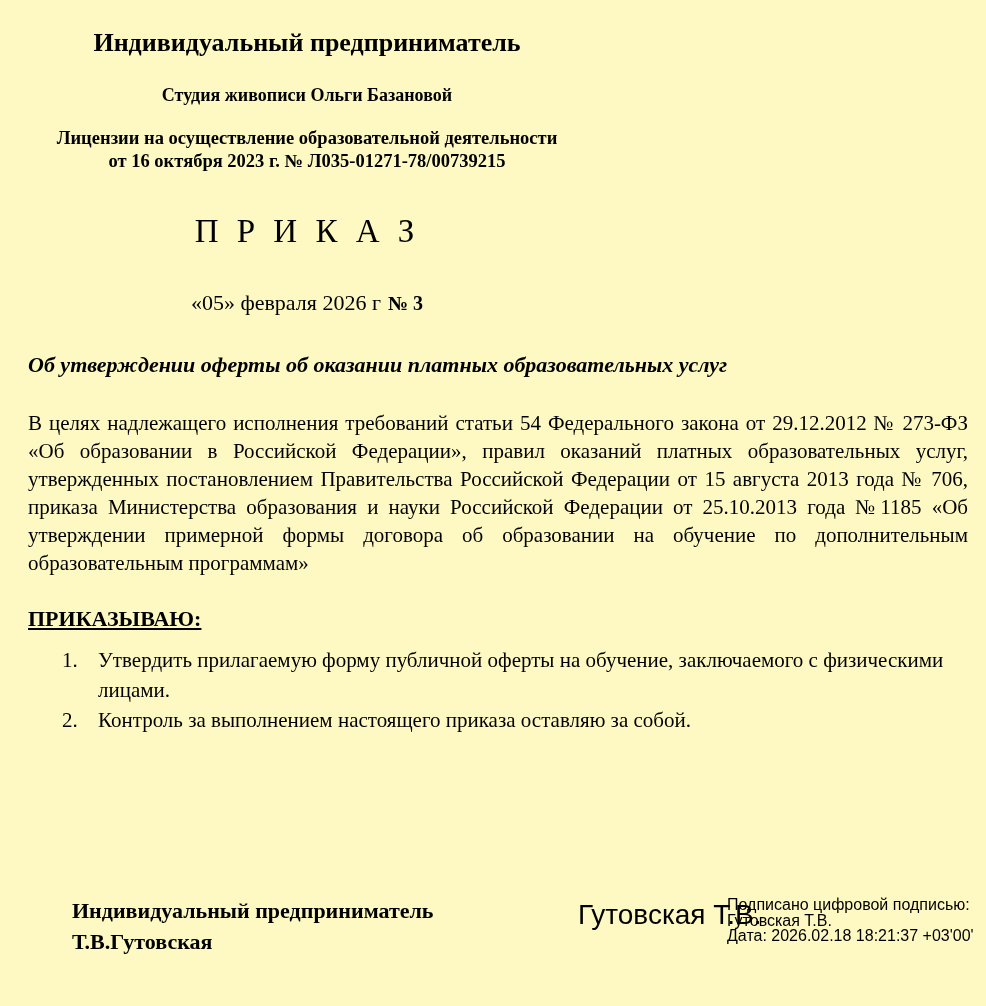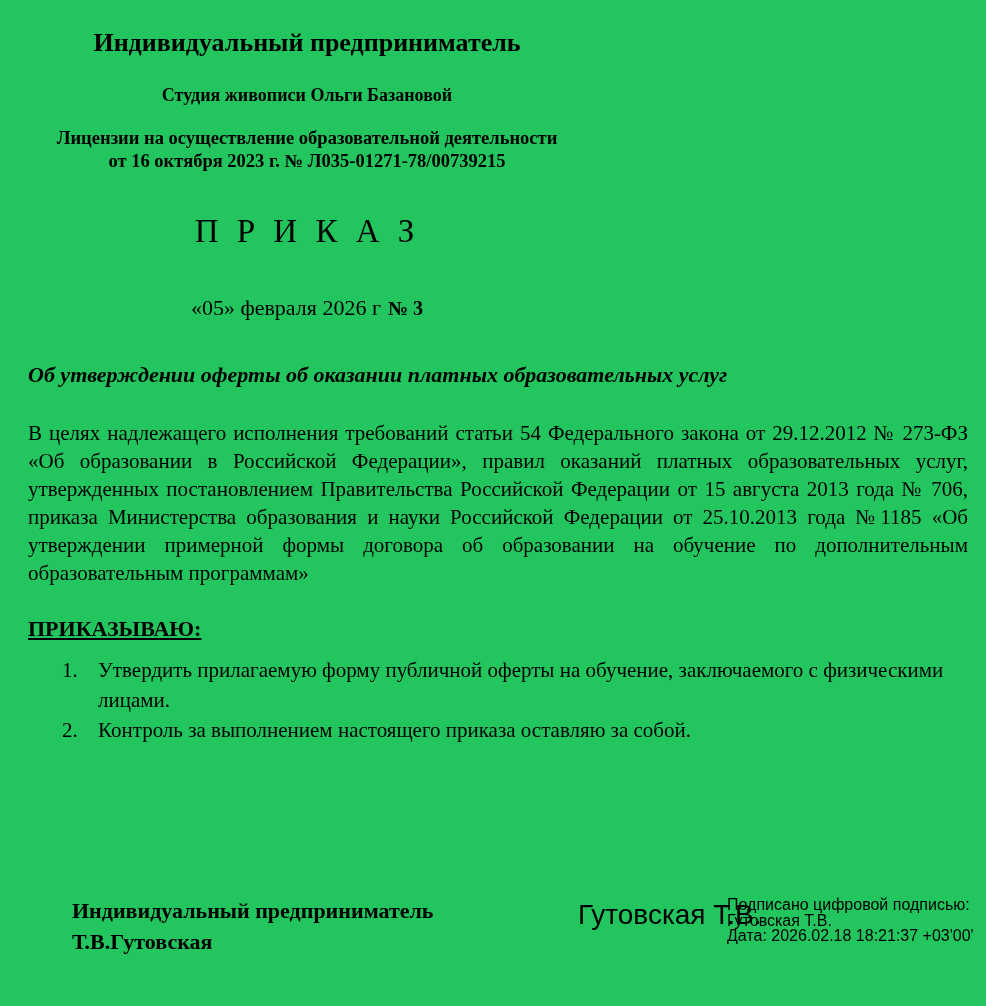--- a/index.html
+++ b/index.html
@@ -1,21 +1,21 @@
 <!DOCTYPE html>
 <html lang="ru"><head>
 <meta charset="utf-8">
 <style>
   * { margin: 0; padding: 0; box-sizing: border-box; }
   html, body { background: #ffffff; }
   .page {
     position: relative;
     width: 986px;
     height: 1006px;
-    background: #22c55e;
+    background: #fef9c3;
     color: #000000;
     font-family: "Liberation Serif", "DejaVu Serif", serif;
     overflow: hidden;
   }
   
   .header-block {
     width: 614px;
     padding-top: 27px;
     text-align: center;
   }
@@ -39,21 +39,21 @@
   .order-title {
     margin-top: 38px;
     font-size: 33px;
     font-weight: normal;
     letter-spacing: 5px;
     line-height: 40px;
   }
   .date-line {
     margin-top: 38px;
     font-size: 22px;
-    line-height: 38px;
+    line-height: 27px;
   }
   .order-number {
     font-weight: bold;
     font-size: 20px;
     margin-left: 7px;
   }
   
   .subject {
     margin: 35px 30px 0 28px;
     font-size: 22px;

